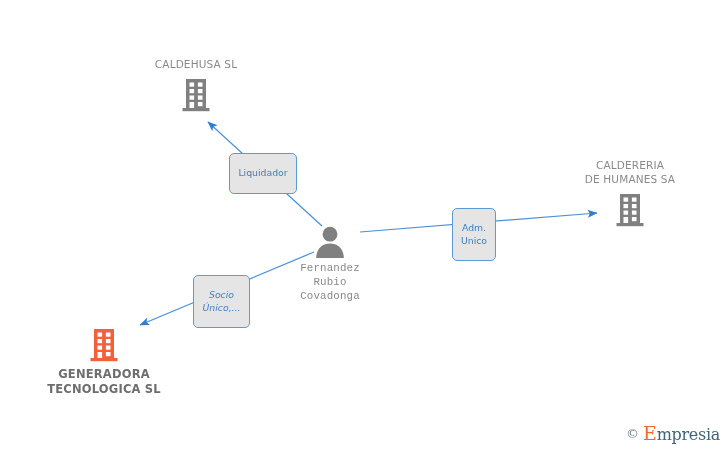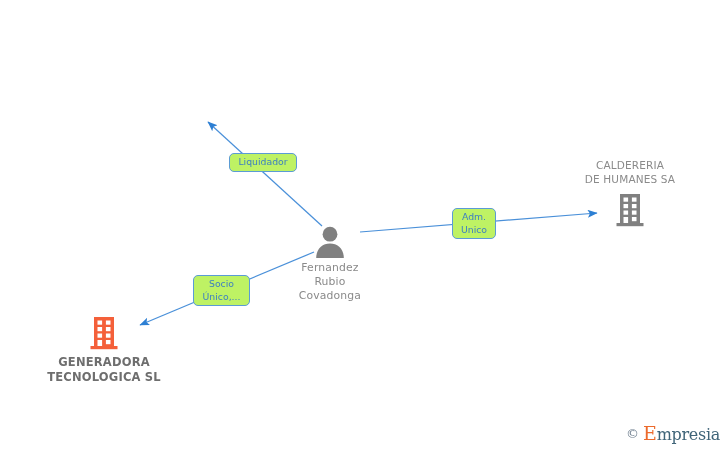--- a/index.html
+++ b/index.html
@@ -53,26 +53,26 @@
     line-height: 14px;
   }
   .node-icon {
     display: block;
     margin: 0 auto;
   }
   .edge-label {
     position: absolute;
     border: 1.3px solid #5b9bd5;
     border-radius: 5px;
-    background: #bef264;
+    background: #e5e5e5;
     color: #3d7fc1;
     font-size: 9.3px;
     line-height: 12.5px;
     text-align: center;
-    padding: 2px 7px;
+    padding: 13px 7px;
     white-space: pre-line;
     box-sizing: border-box;
   }
   .watermark {
     position: absolute;
     right: 8px;
     bottom: 7px;
     display: flex;
     align-items: center;
     gap: 4px;
@@ -109,20 +109,35 @@
       <line x1="322" y1="226" x2="208" y2="122" stroke="#4a90d9" stroke-width="1.25" marker-end="url(#arrowhead)"></line>
     </g>
     <g>
       <line x1="360" y1="232" x2="597" y2="213" stroke="#4a90d9" stroke-width="1.25" marker-end="url(#arrowhead)"></line>
     </g>
     <g>
       <line x1="314" y1="252" x2="140" y2="325" stroke="#4a90d9" stroke-width="1.25" marker-end="url(#arrowhead)"></line>
     </g>
   </svg>
 
+  <div class="node" style="left:196px; top:58px;">
+    <div class="node-label">CALDEHUSA SL</div>
+    <svg class="node-icon" width="30" height="36" viewBox="0 0 30 36" style="margin-top:5px;">
+      <rect x="5" y="2" width="20" height="29" fill="#808080"></rect>
+      <rect x="1.5" y="31" width="27" height="3.2" fill="#808080"></rect>
+      <rect x="8.5" y="5.5" width="4.6" height="4.2" fill="#ffffff"></rect>
+      <rect x="16.9" y="5.5" width="4.6" height="4.2" fill="#ffffff"></rect>
+      <rect x="8.5" y="12" width="4.6" height="4.2" fill="#ffffff"></rect>
+      <rect x="16.9" y="12" width="4.6" height="4.2" fill="#ffffff"></rect>
+      <rect x="8.5" y="18.5" width="4.6" height="4.2" fill="#ffffff"></rect>
+      <rect x="16.9" y="18.5" width="4.6" height="4.2" fill="#ffffff"></rect>
+      <rect x="8.5" y="25" width="4.6" height="6" fill="#ffffff"></rect>
+      <rect x="16.9" y="25" width="4.6" height="4.2" fill="#ffffff"></rect>
+    </svg>
+  </div>
 
   <div class="node" style="left:630px; top:159px;">
     <div class="node-label">CALDERERIA
 DE HUMANES SA</div>
     <svg class="node-icon" width="30" height="36" viewBox="0 0 30 36" style="margin-top:6px;">
       <rect x="5" y="2" width="20" height="29" fill="#808080"></rect>
       <rect x="1.5" y="31" width="27" height="3.2" fill="#808080"></rect>
       <rect x="8.5" y="5.5" width="4.6" height="4.2" fill="#ffffff"></rect>
       <rect x="16.9" y="5.5" width="4.6" height="4.2" fill="#ffffff"></rect>
       <rect x="8.5" y="12" width="4.6" height="4.2" fill="#ffffff"></rect>
@@ -132,26 +147,26 @@
       <rect x="8.5" y="25" width="4.6" height="6" fill="#ffffff"></rect>
       <rect x="16.9" y="25" width="4.6" height="4.2" fill="#ffffff"></rect>
     </svg>
   </div>
 
   <div class="node" style="left:330px; top:226px;">
     <svg class="node-icon" width="34" height="32" viewBox="0 0 34 32">
       <circle cx="17" cy="8.2" r="7.4" fill="#808080"></circle>
       <path d="M3.2,32 C3.2,22.6 9.4,17.4 17,17.4 C24.6,17.4 30.8,22.6 30.8,32 Z" fill="#808080"></path>
     </svg>
-    <div class="node-label person-name" style="margin-top:3px;">Fernandez
+    <div class="node-label person-name" style="margin-top:3px;font-family:Liberation Mono, monospace;">Fernandez
 Rubio
 Covadonga</div>
   </div>
 
-  <div class="node" style="left:104px; top:315px;">
+  <div class="node" style="left:104px; top:327px;">
     <svg class="node-icon" width="30" height="36" viewBox="0 0 30 36">
       <rect x="5" y="2" width="20" height="29" fill="#f4603a"></rect>
       <rect x="1.5" y="31" width="27" height="3.2" fill="#f4603a"></rect>
       <rect x="8.5" y="5.5" width="4.6" height="4.2" fill="#ffffff"></rect>
       <rect x="16.9" y="5.5" width="4.6" height="4.2" fill="#ffffff"></rect>
       <rect x="8.5" y="12" width="4.6" height="4.2" fill="#ffffff"></rect>
       <rect x="16.9" y="12" width="4.6" height="4.2" fill="#ffffff"></rect>
       <rect x="8.5" y="18.5" width="4.6" height="4.2" fill="#ffffff"></rect>
       <rect x="16.9" y="18.5" width="4.6" height="4.2" fill="#ffffff"></rect>
       <rect x="8.5" y="25" width="4.6" height="6" fill="#ffffff"></rect>
@@ -159,21 +174,21 @@
     </svg>
     <div class="node-label focal" style="margin-top:4px;">GENERADORA
 TECNOLOGICA SL</div>
   </div>
 
   <div class="edge-label" style="left:229px; top:153px; width:68px;">Liquidador</div>
 
   <div class="edge-label" style="left:452px; top:208px; width:44px;text-align:center;">Adm.
 Unico</div>
 
-  <div class="edge-label" style="left:193px; top:275px; width:57px;">Socio
+  <div class="edge-label" style="left:193px; top:275px; width:57px;font-style:italic;">Socio
 Único,...</div>
 
   <div class="watermark">
     <span class="wm-c">©</span>
     <span class="wm-text"><span class="wm-e">E</span><span>mpresia</span></span>
   </div>
 
 </div>
 
 </body></html>

